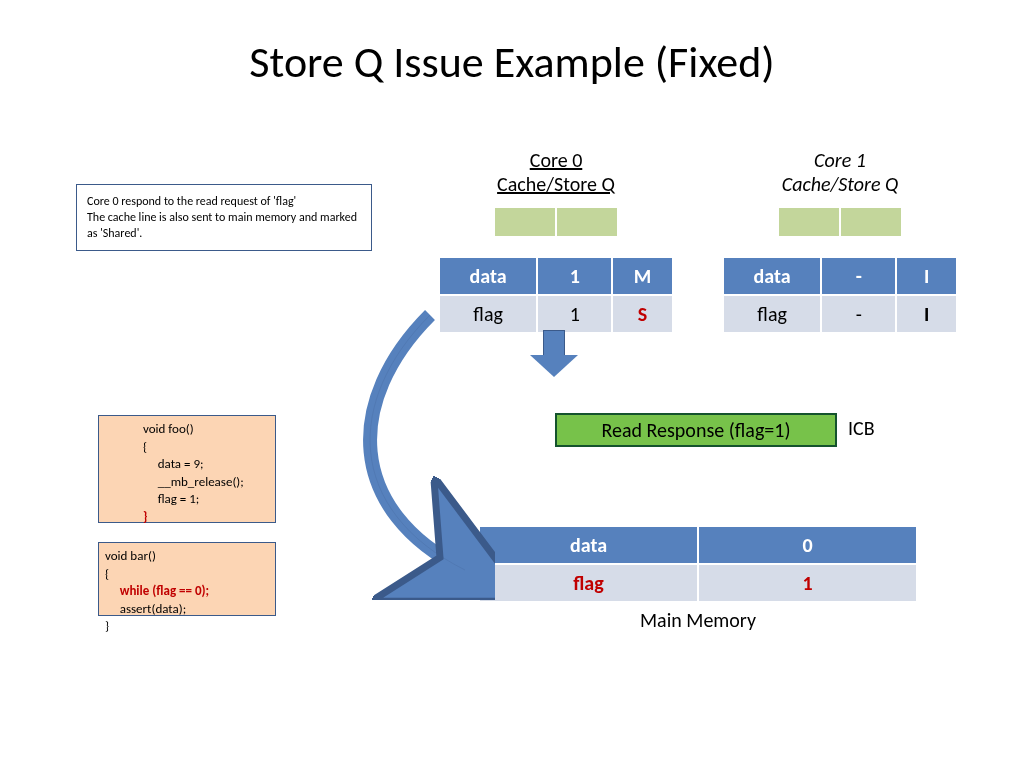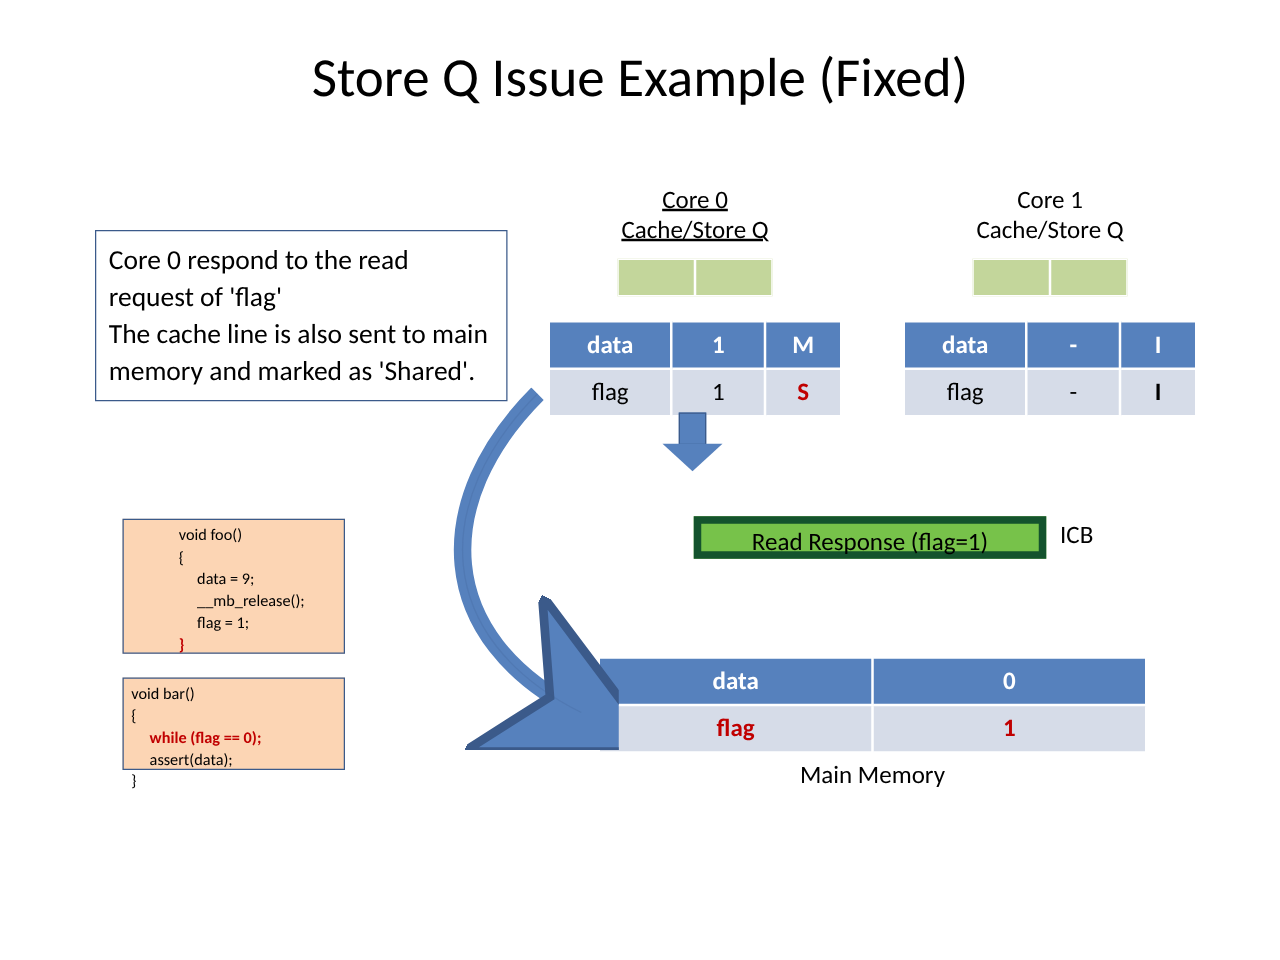--- a/index.html
+++ b/index.html
@@ -18,34 +18,34 @@
     left: 0;
     width: 1024px;
     text-align: center;
     font-size: 44px;
     font-weight: 400;
   }
   .desc-box {
     position: absolute;
     left: 76px;
     top: 184px;
-    width: 330px;
+    width: 296px;
     border: 1px solid #3b5a8a;
     padding: 8px 10px;
-    font-size: 22px;
+    font-size: 12px;
     line-height: 1.35;
   }
   .core-label {
     position: absolute;
     font-size: 20px;
     text-align: center;
     line-height: 1.2;
   }
   .core-label.c0 { left: 436px; top: 148px; width: 240px; text-decoration: underline; }
-  .core-label.c1 { left: 720px; top: 148px; width: 240px; }
+  .core-label.c1 { left: 720px; top: 148px; width: 240px; font-style: italic; }
   .storeq-slots {
     position: absolute;
     display: flex;
     border: 1px solid #fff;
   }
   .slot {
     width: 62px;
     height: 30px;
     background: #c3d69b;
     border: 1px solid #fff;
@@ -93,21 +93,21 @@
     border-top: 22px solid #5681bd;
     margin: -1px auto 0;
   }
   .response-box {
     position: absolute;
     left: 555px;
     top: 413px;
     width: 282px;
     height: 34px;
     background: #77c24a;
-    border: 6px solid #14532d;
+    border: 2px solid #14532d;
     text-align: center;
     font-size: 20px;
     line-height: 30px;
   }
   .icb-label {
     position: absolute;
     left: 848px;
     top: 416px;
     font-size: 20px;
   }

